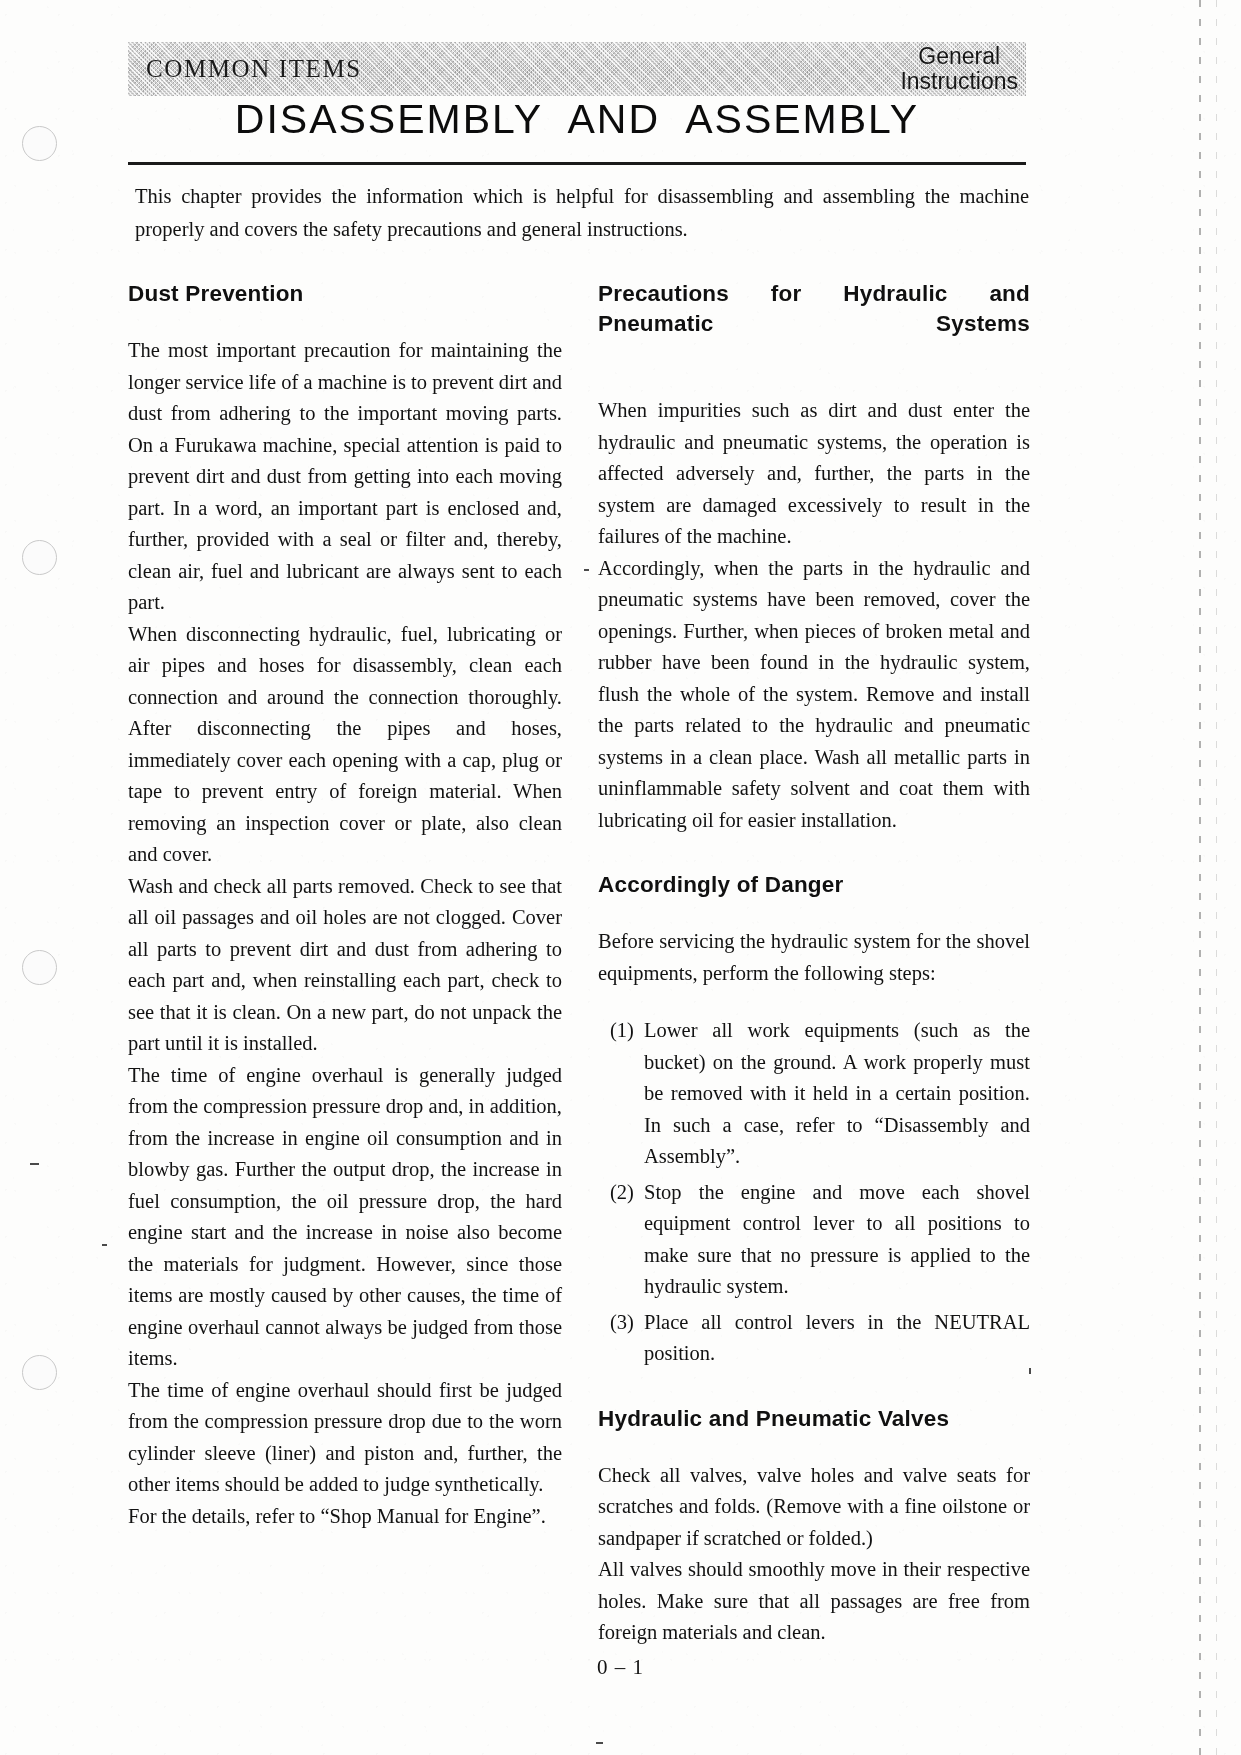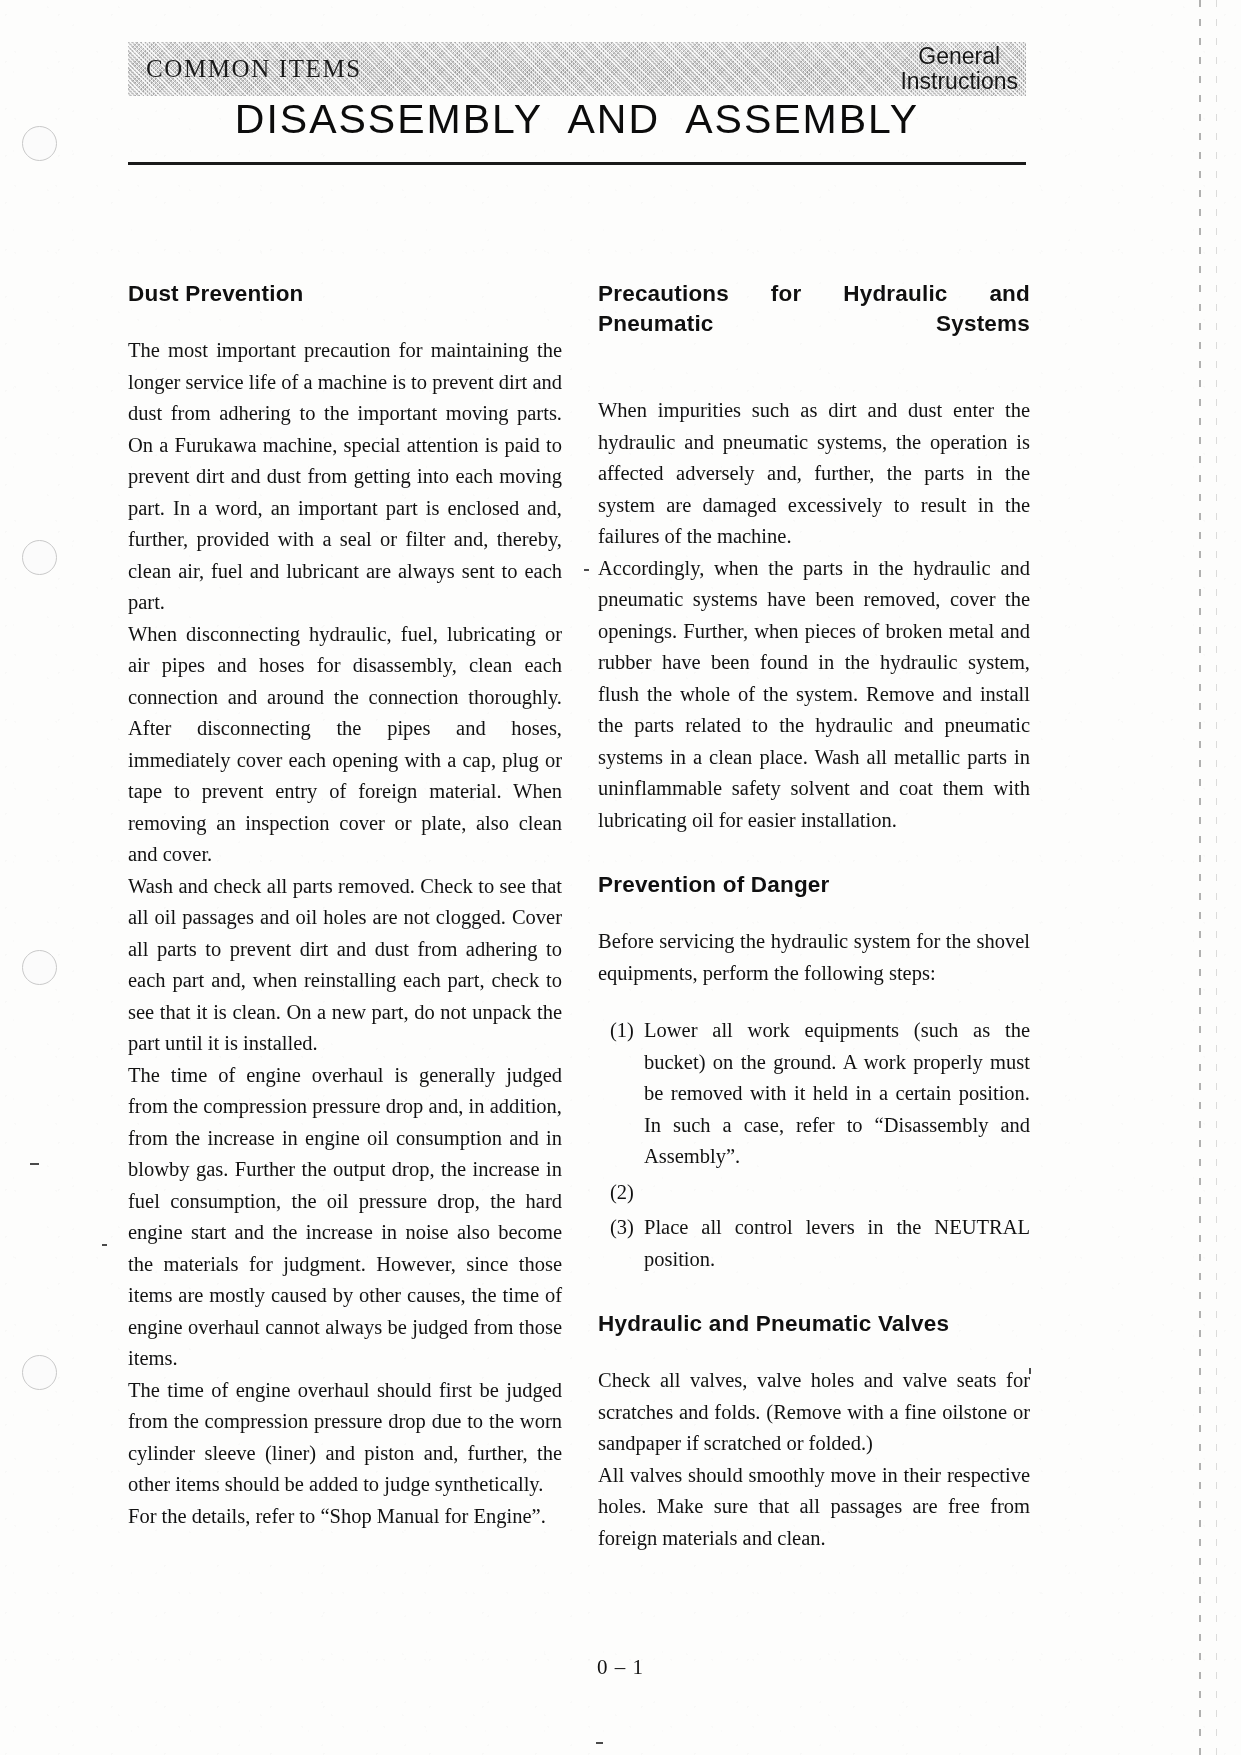--- a/index.html
+++ b/index.html
@@ -239,20 +239,21 @@
     <div class="header-left">COMMON ITEMS</div>
     <div class="header-right">
       <div>General</div>
       <div>Instructions</div>
     </div>
   </div>
 
   <div class="main-title">DISASSEMBLY AND ASSEMBLY</div>
   <div class="title-rule"></div>
 
+  <div class="intro">This chapter provides the information which is helpful for disassembling and assembling the machine properly and covers the safety precautions and general instructions.</div>
 
   <div class="col col-left">
 
     <h2 class="sec">Dust Prevention</h2>
 
     <p class="body">The most important precaution for maintaining the longer service life of a machine is to prevent dirt and dust from adhering to the important moving parts. On a Furukawa machine, special attention is paid to prevent dirt and dust from getting into each moving part. In a word, an important part is enclosed and, further, provided with a seal or filter and, thereby, clean air, fuel and lubricant are always sent to each part.</p>
     <p class="body">When disconnecting hydraulic, fuel, lubricating or air pipes and hoses for disassembly, clean each connection and around the connection thoroughly. After disconnecting the pipes and hoses, immediately cover each opening with a cap, plug or tape to prevent entry of foreign material. When removing an inspection cover or plate, also clean and cover.</p>
     <p class="body">Wash and check all parts removed. Check to see that all oil passages and oil holes are not clogged. Cover all parts to prevent dirt and dust from adhering to each part and, when reinstalling each part, check to see that it is clean. On a new part, do not unpack the part until it is installed.</p>
 
 
@@ -262,31 +263,32 @@
     <p class="body gap">For the details, refer to “Shop Manual for Engine”.</p>
   </div>
 
   <div class="col col-right">
 
     <h2 class="sec just">Precautions for Hydraulic and Pneumatic Systems</h2>
 
     <p class="body">When impurities such as dirt and dust enter the hydraulic and pneumatic systems, the operation is affected adversely and, further, the parts in the system are damaged excessively to result in the failures of the machine.</p>
     <p class="body">Accordingly, when the parts in the hydraulic and pneumatic systems have been removed, cover the openings. Further, when pieces of broken metal and rubber have been found in the hydraulic system, flush the whole of the system. Remove and install the parts related to the hydraulic and pneumatic systems in a clean place. Wash all metallic parts in uninflammable safety solvent and coat them with lubricating oil for easier installation.</p>
 
-    <h2 class="sec spaced">Prevention of Danger</h2>
+    <h2 class="sec spaced">Accordingly of Danger</h2>
 
     <p class="body">Before servicing the hydraulic system for the shovel equipments, perform the following steps:</p>
 
     <ol class="steps">
       <li>
         <span class="num">(1)</span>
         <span class="txt">Lower all work equipments (such as the bucket) on the ground. A work properly must be removed with it held in a certain position. In such a case, refer to “Disassembly and Assembly”.</span>
       </li>
       <li>
         <span class="num">(2)</span>
+        <span class="txt">Stop the engine and move each shovel equipment control lever to all positions to make sure that no pressure is applied to the hydraulic system.</span>
       </li>
       <li>
         <span class="num">(3)</span>
         <span class="txt">Place all control levers in the NEUTRAL position.</span>
       </li>
     </ol>
 
     <h2 class="sec spaced">Hydraulic and Pneumatic Valves</h2>
 
     <p class="body">Check all valves, valve holes and valve seats for scratches and folds. (Remove with a fine oilstone or sandpaper if scratched or folded.)</p>

